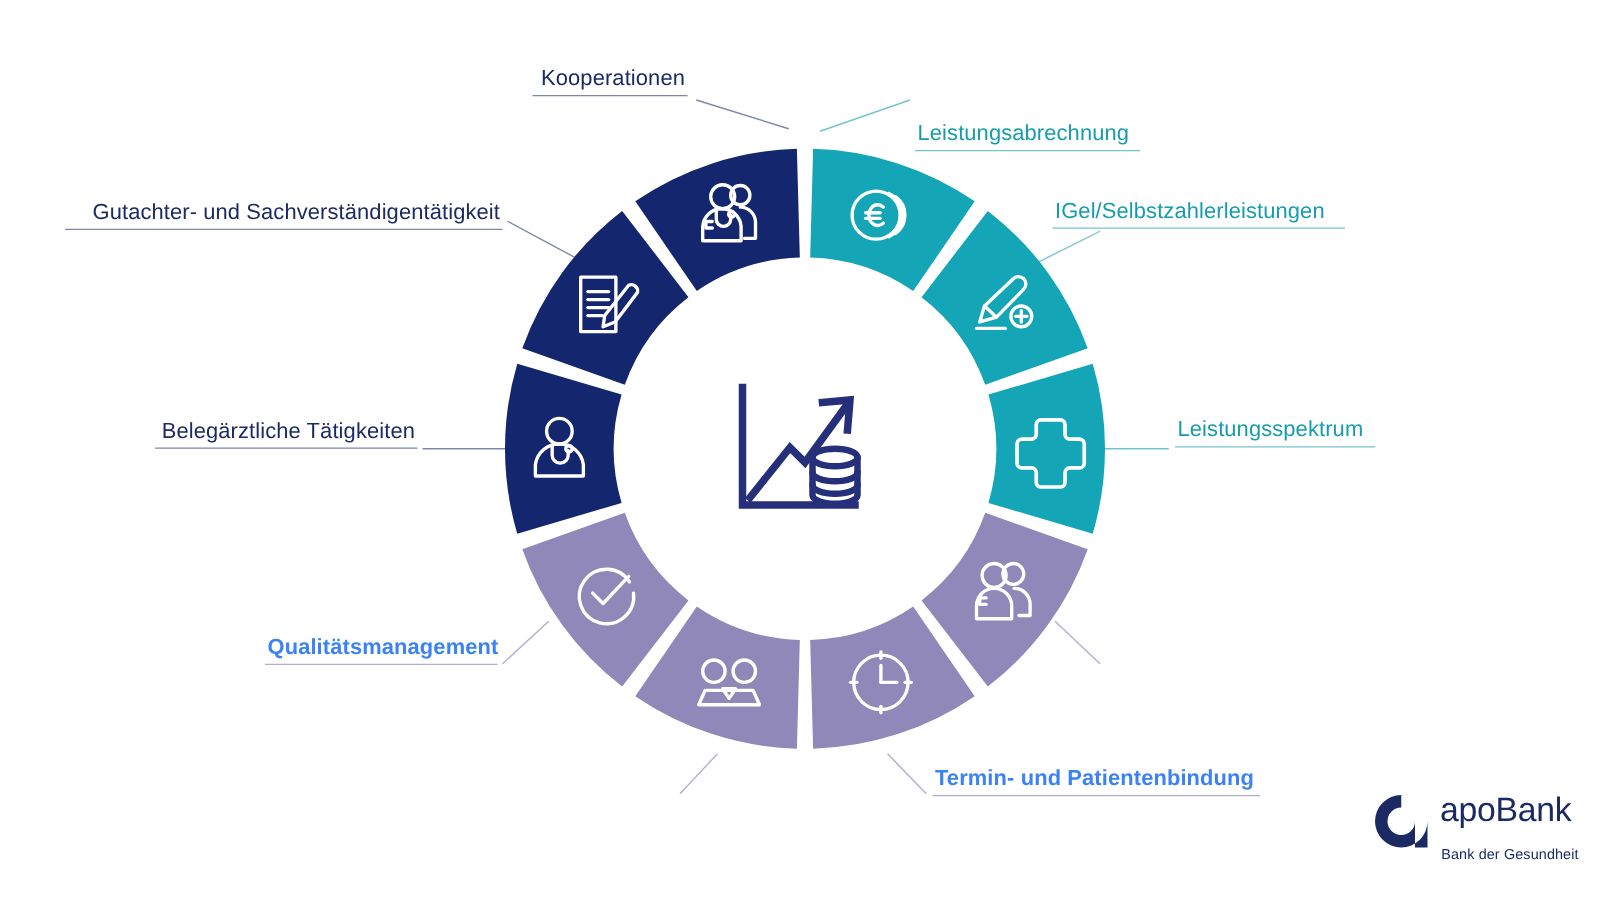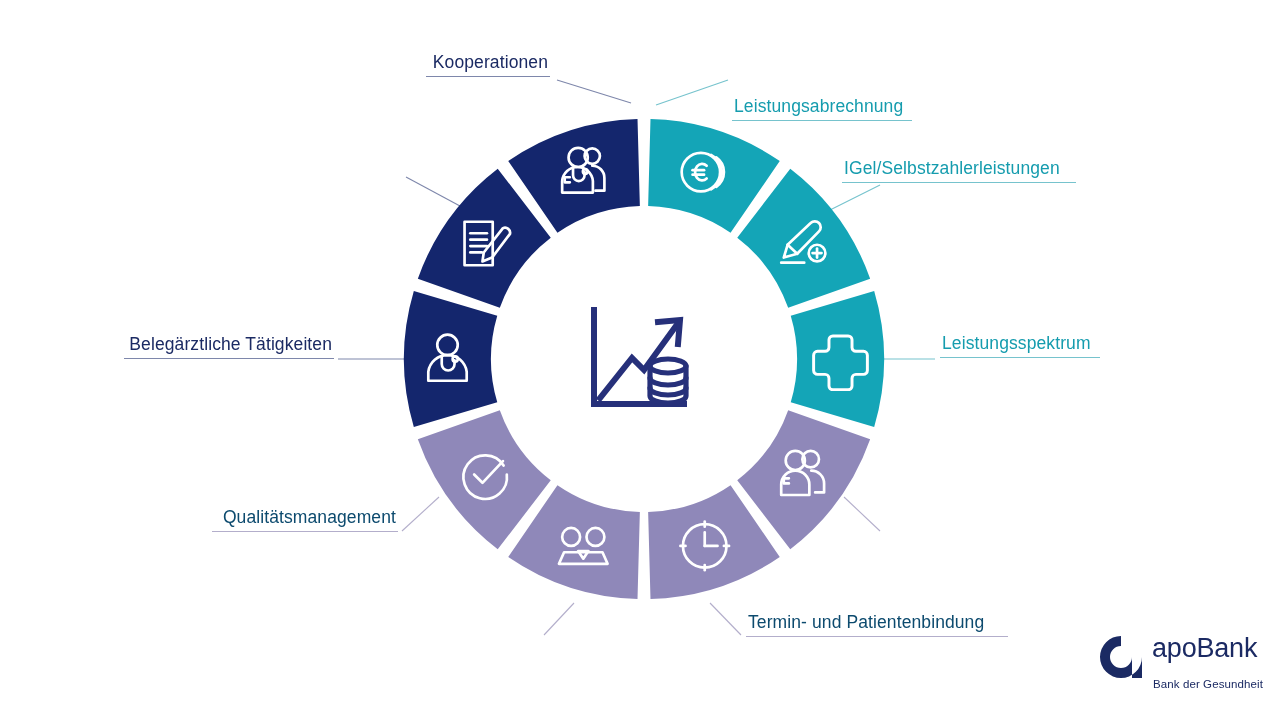--- a/index.html
+++ b/index.html
@@ -40,21 +40,21 @@
   }
   .label .rule {
     display: block;
     height: 1px;
     width: 100%;
   }
   .label.navy  { color: #1b2a63; }
   .label.navy  .rule { background: #7e87ab; }
   .label.teal  { color: #159cae; }
   .label.teal  .rule { background: #76c3cd; }
-  .label.lilac { color: #0c4a6e; }
+  .label.lilac { color: #3b82f6; font-weight: bold; }
   .label.lilac .rule { background: #b3aecb; }
   .label.right-aligned .txt { text-align: right; }
 
   #logo {
     position: absolute;
     left: 1096px;
     top: 630px;
     width: 170px;
     height: 62px;
   }
@@ -238,20 +238,24 @@
       </g>
 
     <use href="#ic-growth" x="580" y="300" width="120" height="120"></use>
   </svg>
 
   <div class="label navy right-aligned" style="left:426px; top:52px; width:124px;">
     <span class="txt">Kooperationen</span>
     <span class="rule"></span>
   </div>
 
+  <div class="label navy right-aligned" style="left:52px; top:159px; width:350px;">
+    <span class="txt">Gutachter- und Sachverständigentätigkeit</span>
+    <span class="rule"></span>
+  </div>
 
   <div class="label navy right-aligned" style="left:124px; top:334px; width:210px;">
     <span class="txt">Belegärztliche Tätigkeiten</span>
     <span class="rule"></span>
   </div>
 
   <div class="label teal" style="left:732px; top:52px; width:180px;margin-top:44px;">
     <span class="txt">Leistungsabrechnung</span>
     <span class="rule"></span>
   </div>

